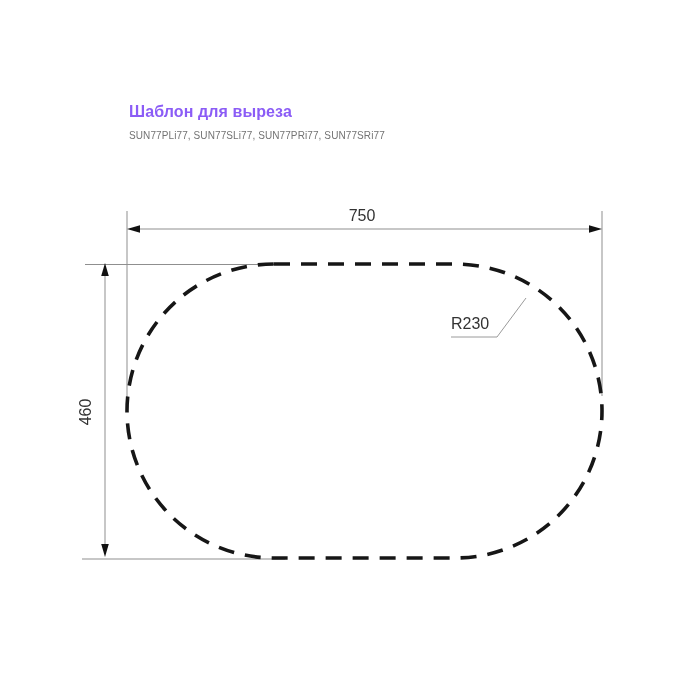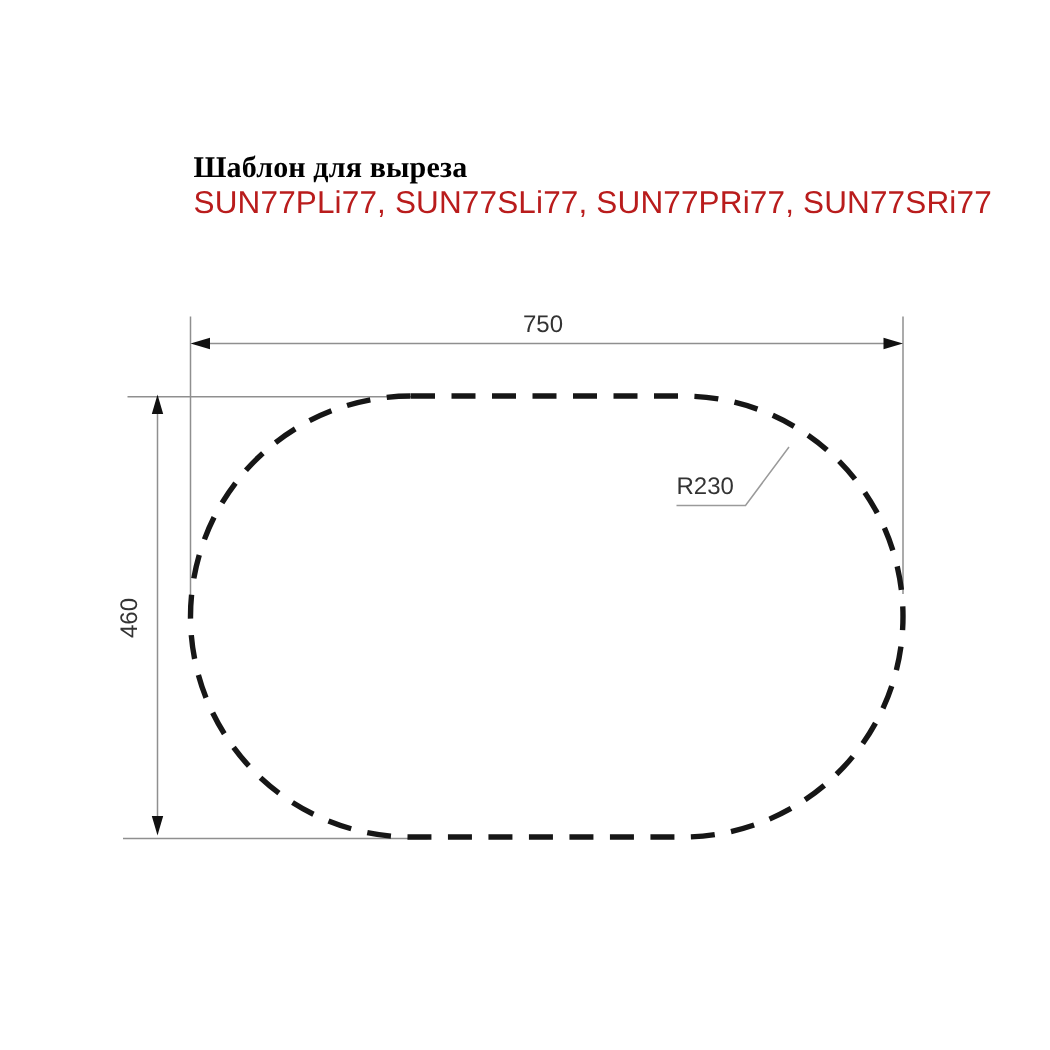--- a/index.html
+++ b/index.html
@@ -14,31 +14,30 @@
     background: #ffffff;
     overflow: hidden;
     font-family: "Liberation Sans", sans-serif;
   }
   .header {
     position: absolute;
     left: 129px;
     top: 100px;
   }
   .header .title {
-    font-size: 20px;
+    font-size: 16px;
     font-weight: 700;
-    color: #000000;
+    color: #8b5cf6;
     line-height: 24px;
     letter-spacing: 0.1px;
-    font-family: Liberation Serif, serif;
   }
   .header .models {
-    font-size: 21px;
+    font-size: 10px;
     font-weight: 400;
-    color: #b91c1c;
+    color: #737373;
     line-height: 23px;
     letter-spacing: 0.1px;
   }
   svg.drawing {
     position: absolute;
     left: 0;
     top: 0;
   }
   .dim-label {
     font-family: "Liberation Sans", sans-serif;

